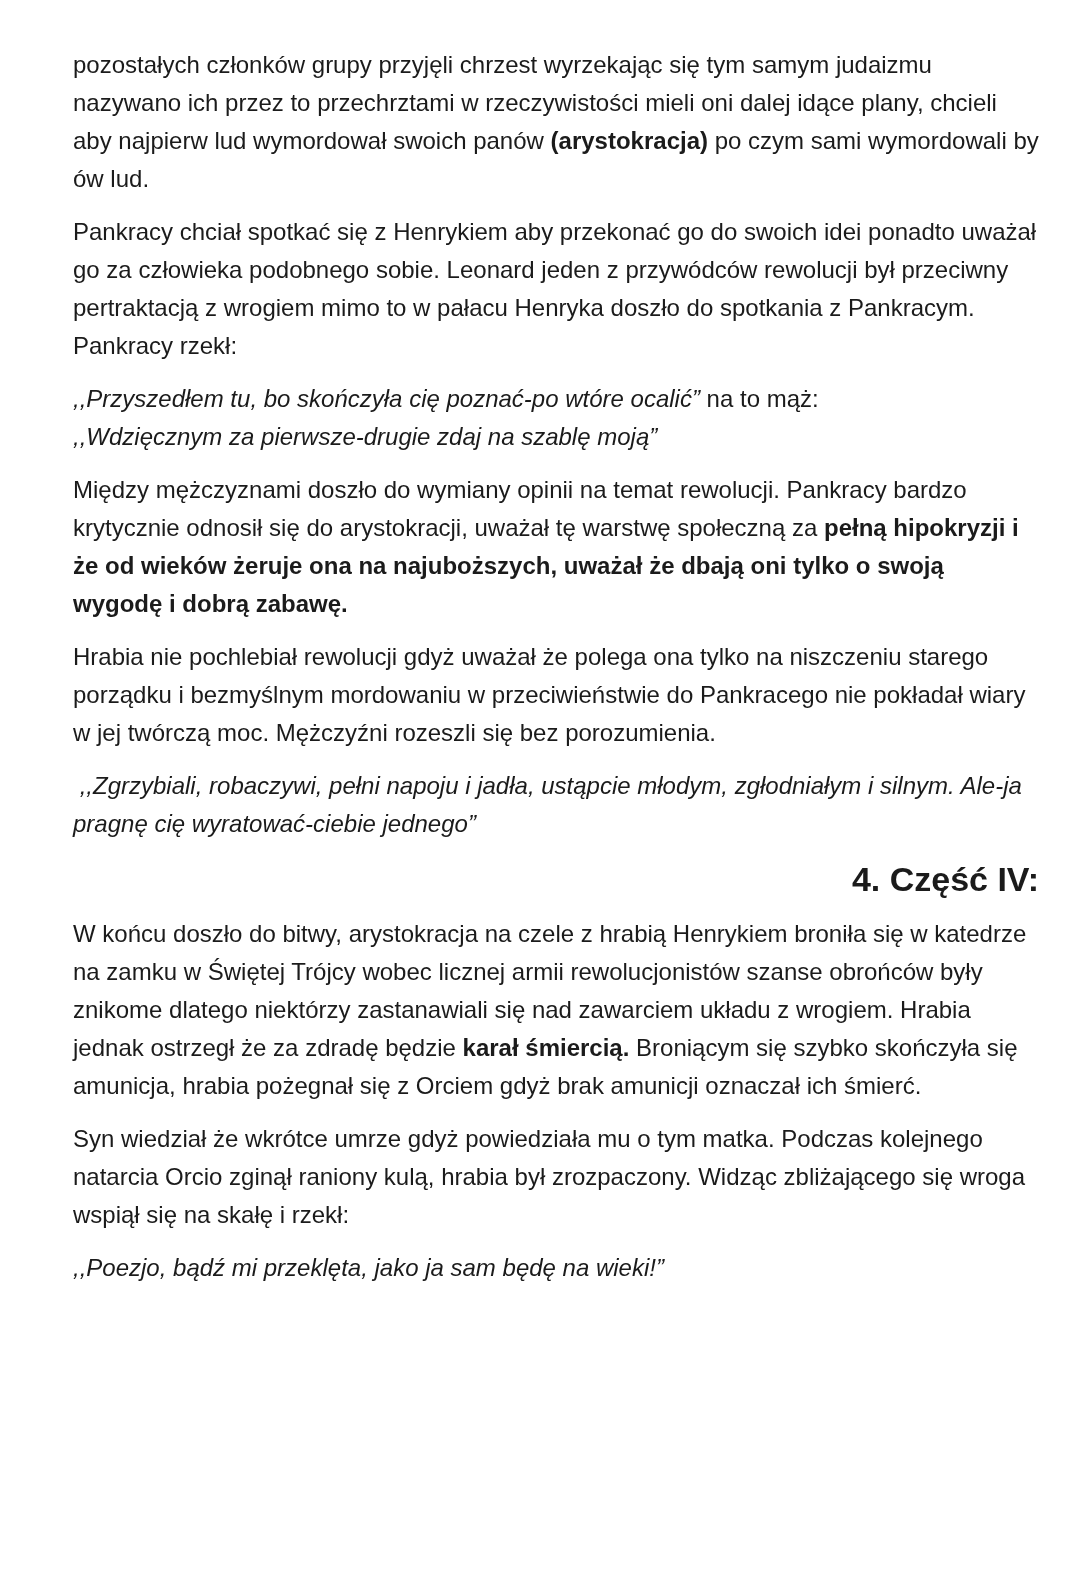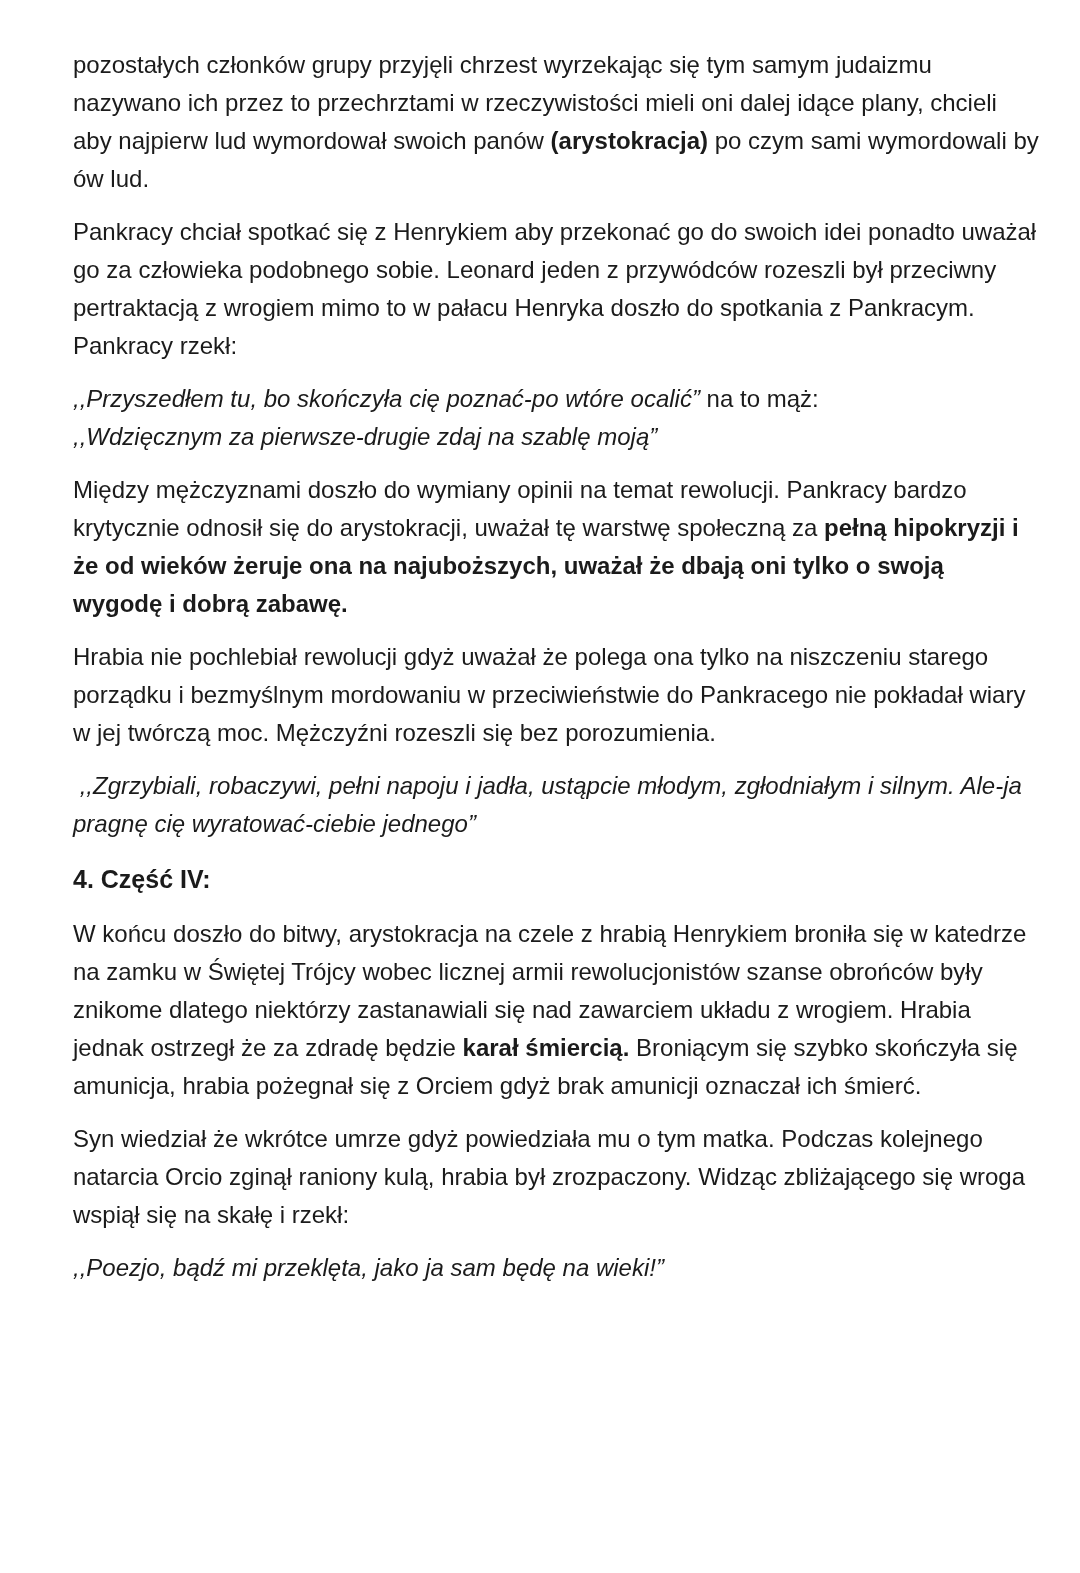--- a/index.html
+++ b/index.html
@@ -23,39 +23,40 @@
     margin-left: 16px;
   }
   .para {
     margin: 0 0 15px 0;
     font-size: 24px;
     line-height: 38px;
     white-space: pre-wrap;
     font-weight: 400;
   }
   .para.heading {
-    font-size: 25px;
+    font-size: 34px;
     line-height: 42px;
     font-weight: 700;
     margin: 4px 0 15px 0;
+    text-align: right;
   }
   .para.quote {
     font-style: italic;
   }
   .seg-normal { font-weight: 400; font-style: normal; }
   .seg-bold   { font-weight: 700; font-style: inherit; }
   .seg-italic { font-style: italic; font-weight: 400; }
 </style>
 </head>
 <body>
 
 <div class="doc-page">
   <div>
       <p class="para body"><span class="seg-normal">pozostałych członków grupy przyjęli chrzest wyrzekając się tym samym judaizmu nazywano ich przez to przechrztami w rzeczywistości mieli oni dalej idące plany, chcieli aby najpierw lud wymordował swoich panów </span><span class="seg-bold">(arystokracja)</span><span class="seg-normal"> po czym sami wymordowali by ów lud.</span></p>
-      <p class="para body"><span class="seg-normal">Pankracy chciał spotkać się z Henrykiem aby przekonać go do swoich idei ponadto uważał go za człowieka podobnego sobie. Leonard jeden z przywódców rozeszli był przeciwny pertraktacją z wrogiem mimo to w pałacu Henryka doszło do spotkania z Pankracym. Pankracy rzekł:</span></p>
+      <p class="para body"><span class="seg-normal">Pankracy chciał spotkać się z Henrykiem aby przekonać go do swoich idei ponadto uważał go za człowieka podobnego sobie. Leonard jeden z przywódców rewolucji był przeciwny pertraktacją z wrogiem mimo to w pałacu Henryka doszło do spotkania z Pankracym. Pankracy rzekł:</span></p>
       <p class="para body"><span class="seg-italic">,,Przyszedłem tu, bo skończyła cię poznać-po wtóre ocalić”</span><span class="seg-normal"> na to mąż:
 </span><span class="seg-italic">,,Wdzięcznym za pierwsze-drugie zdaj na szablę moją”</span></p>
       <p class="para body"><span class="seg-normal">Między mężczyznami doszło do wymiany opinii na temat rewolucji. Pankracy bardzo krytycznie odnosił się do arystokracji, uważał tę warstwę społeczną za </span><span class="seg-bold">pełną hipokryzji i że od wieków żeruje ona na najuboższych, uważał że dbają oni tylko o swoją wygodę i dobrą zabawę.</span></p>
       <p class="para body"><span class="seg-normal">Hrabia nie pochlebiał rewolucji gdyż uważał że polega ona tylko na niszczeniu starego porządku i bezmyślnym mordowaniu w przeciwieństwie do Pankracego nie pokładał wiary w jej twórczą moc. Mężczyźni rozeszli się bez porozumienia.</span></p>
       <p class="para quote"><span class="seg-italic"> ,,Zgrzybiali, robaczywi, pełni napoju i jadła, ustąpcie młodym, zgłodniałym i silnym. Ale-ja pragnę cię wyratować-ciebie jednego”</span></p>
       <p class="para heading"><span class="seg-bold">4. Część IV:</span></p>
       <p class="para body"><span class="seg-normal">W końcu doszło do bitwy, arystokracja na czele z hrabią Henrykiem broniła się w katedrze na zamku w Świętej Trójcy wobec licznej armii rewolucjonistów szanse obrońców były znikome dlatego niektórzy zastanawiali się nad zawarciem układu z wrogiem. Hrabia jednak ostrzegł że za zdradę będzie </span><span class="seg-bold">karał śmiercią.</span><span class="seg-normal"> Broniącym się szybko skończyła się amunicja, hrabia pożegnał się z Orciem gdyż brak amunicji oznaczał ich śmierć.</span></p>
       <p class="para body"><span class="seg-normal">Syn wiedział że wkrótce umrze gdyż powiedziała mu o tym matka. Podczas kolejnego natarcia Orcio zginął raniony kulą, hrabia był zrozpaczony. Widząc zbliżającego się wroga wspiął się na skałę i rzekł:</span></p>
       <p class="para quote"><span class="seg-italic">,,Poezjo, bądź mi przeklęta, jako ja sam będę na wieki!”</span></p>
     </div>

